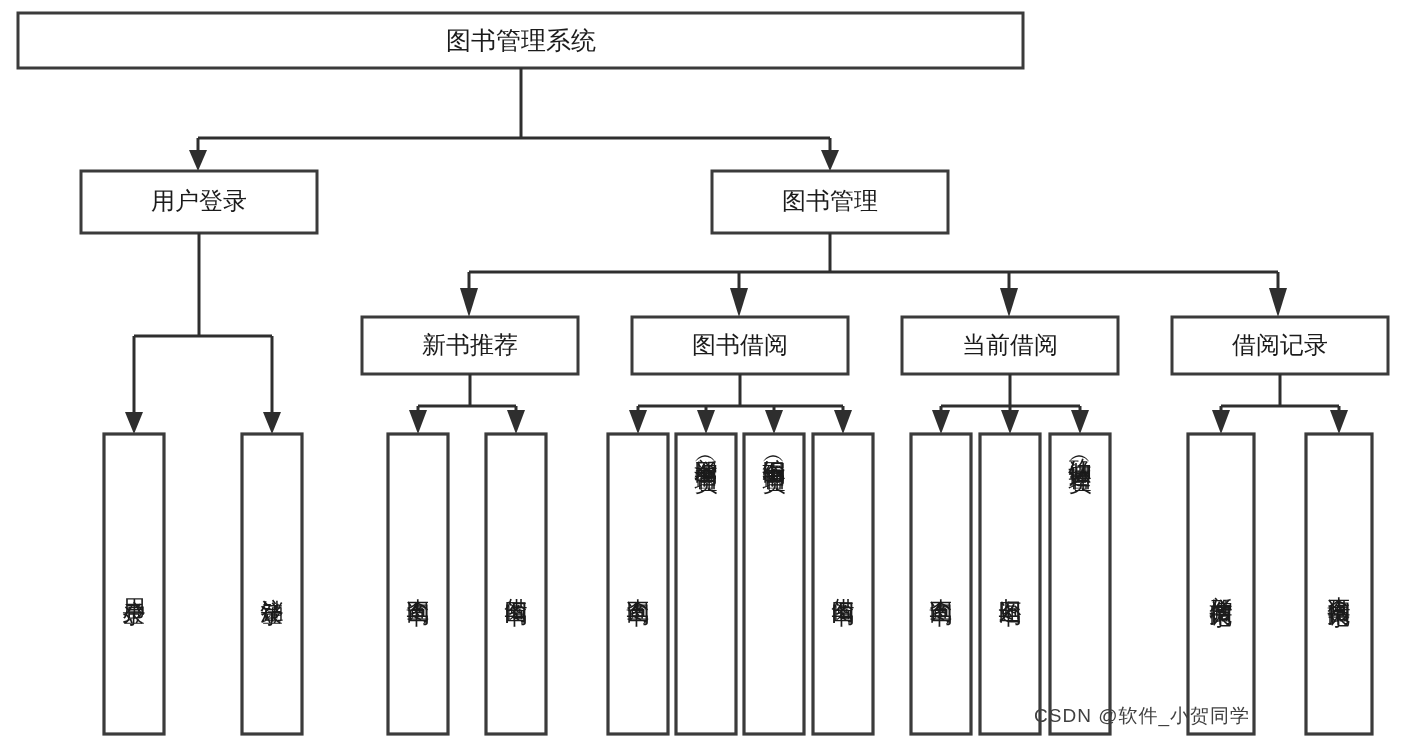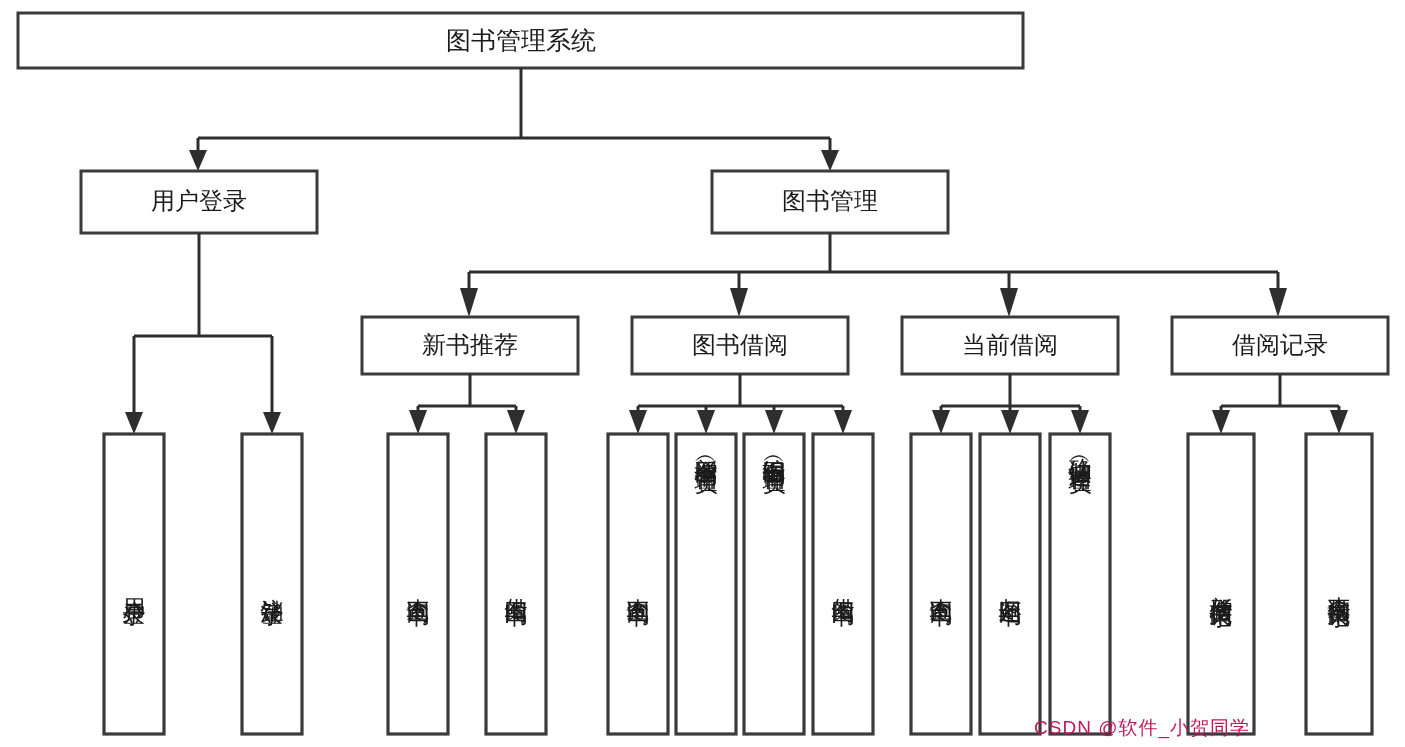--- a/index.html
+++ b/index.html
@@ -75,24 +75,24 @@
     font-size: 23px;
     line-height: 1.08;
     letter-spacing: 2px;
     color: #1b1b1b;
     white-space: nowrap;
     text-align: center;
   }
   .watermark {
     position: absolute;
     right: 12px;
-    bottom: 6px;
+    bottom: 18px;
     font-family: "Liberation Sans", "DejaVu Sans", sans-serif;
     font-size: 19px;
-    color: #be185d;
+    color: #404040;
     letter-spacing: 1px;
     white-space: nowrap;
   }
 </style>
 </head>
 <body>
 
 <div id="diagram-root">
 
   <svg class="diagram" viewBox="0 0 1405 747" xmlns="http://www.w3.org/2000/svg">

